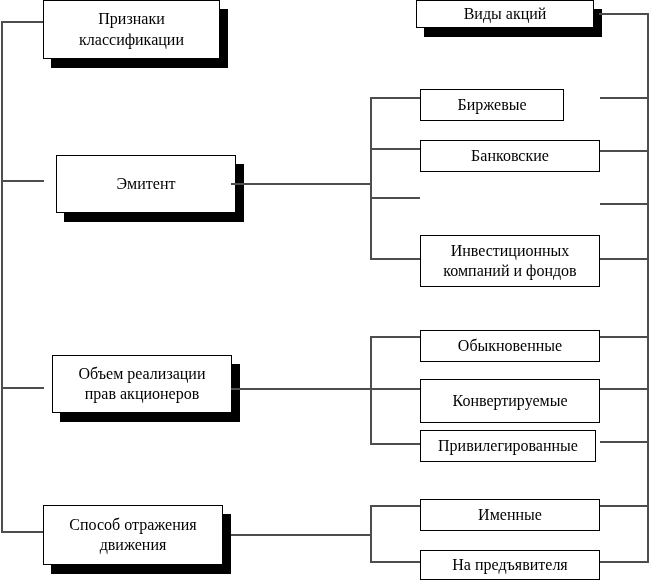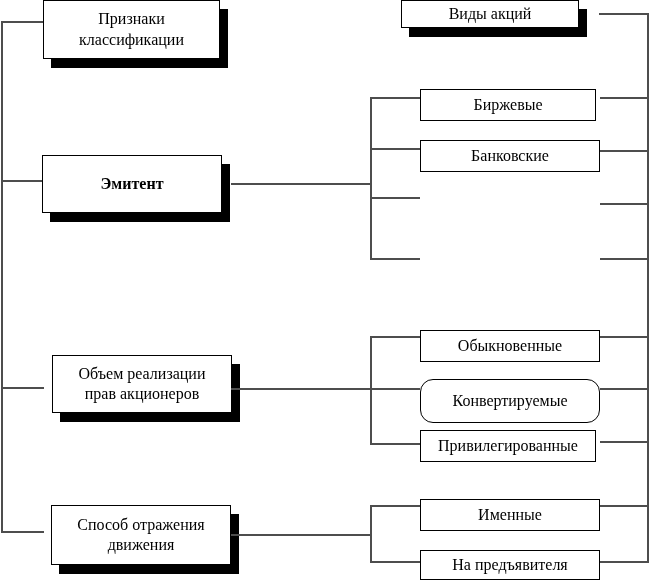--- a/index.html
+++ b/index.html
@@ -27,26 +27,26 @@
 <div id="diagram">
 
   <div class="vl" style="left:1px;top:21px;height:512px;"></div>
   <div class="hl" style="left:1px;top:21px;width:43px;"></div>
   <div class="hl" style="left:1px;top:180px;width:43px;"></div>
   <div class="hl" style="left:1px;top:387px;width:43px;"></div>
   <div class="hl" style="left:1px;top:531px;width:43px;"></div>
 
   <div class="box shadowed" style="left:43px;top:0;width:177px;height:59px;">Признаки
 классификации</div>
-  <div class="box shadowed" style="left:401px;top:0;width:178px;height:28px;">Виды акций</div>
+  <div class="box shadowed" style="left:416px;top:0;width:178px;height:28px;">Виды акций</div>
 
-  <div class="box shadowed" style="left:42px;top:155px;width:180px;height:58px;font-weight:bold;">Эмитент</div>
+  <div class="box shadowed" style="left:56px;top:155px;width:180px;height:58px;">Эмитент</div>
   <div class="box shadowed" style="left:52px;top:355px;width:180px;height:58px;">Объем реализации
 прав акционеров</div>
-  <div class="box shadowed" style="left:43px;top:505px;width:180px;height:60px;margin-left:8px;">Способ отражения
+  <div class="box shadowed" style="left:43px;top:505px;width:180px;height:60px;">Способ отражения
 движения</div>
 
   <div class="hl" style="left:231px;top:183px;width:140px;"></div>
   <div class="hl" style="left:231px;top:388px;width:140px;"></div>
   <div class="hl" style="left:231px;top:534px;width:140px;"></div>
 
   <div class="vl" style="left:370px;top:97px;height:163px;"></div>
   <div class="hl" style="left:370px;top:97px;width:50px;"></div>
   <div class="hl" style="left:370px;top:148px;width:50px;"></div>
   <div class="hl" style="left:370px;top:197px;width:50px;"></div>
@@ -54,24 +54,26 @@
 
   <div class="vl" style="left:370px;top:336px;height:109px;"></div>
   <div class="hl" style="left:370px;top:336px;width:50px;"></div>
   <div class="hl" style="left:370px;top:388px;width:50px;"></div>
   <div class="hl" style="left:370px;top:443px;width:50px;"></div>
 
   <div class="vl" style="left:370px;top:505px;height:58px;"></div>
   <div class="hl" style="left:370px;top:505px;width:50px;"></div>
   <div class="hl" style="left:370px;top:561px;width:50px;"></div>
 
-  <div class="box" style="left:420px;top:89px;width:176px;height:32px;">Биржевые</div>
+  <div class="box" style="left:420px;top:89px;width:144px;height:32px;">Биржевые</div>
   <div class="box" style="left:420px;top:140px;width:180px;height:32px;">Банковские</div>
+  <div class="box" style="left:420px;top:235px;width:180px;height:52px;">Инвестиционных
+компаний и фондов</div>
   <div class="box" style="left:420px;top:330px;width:180px;height:32px;text-align:right;">Обыкновенные</div>
-  <div class="box" style="left:420px;top:379px;width:180px;height:44px;border-radius:13px;">Конвертируемые</div>
+  <div class="box" style="left:420px;top:379px;width:180px;height:44px;">Конвертируемые</div>
   <div class="box" style="left:420px;top:430px;width:176px;height:32px;">Привилегированные</div>
   <div class="box" style="left:420px;top:550px;width:180px;height:30px;">На предъявителя</div>
   <div class="box" style="left:420px;top:499px;width:180px;height:32px;">Именные</div>
 
   <div class="hl" style="left:599px;top:13px;width:50px;"></div>
   <div class="vl" style="left:647px;top:13px;height:550px;"></div>
   <div class="hl" style="left:600px;top:97px;width:47px;"></div>
   <div class="hl" style="left:600px;top:150px;width:47px;"></div>
   <div class="hl" style="left:600px;top:203px;width:47px;"></div>
   <div class="hl" style="left:600px;top:258px;width:47px;"></div>

